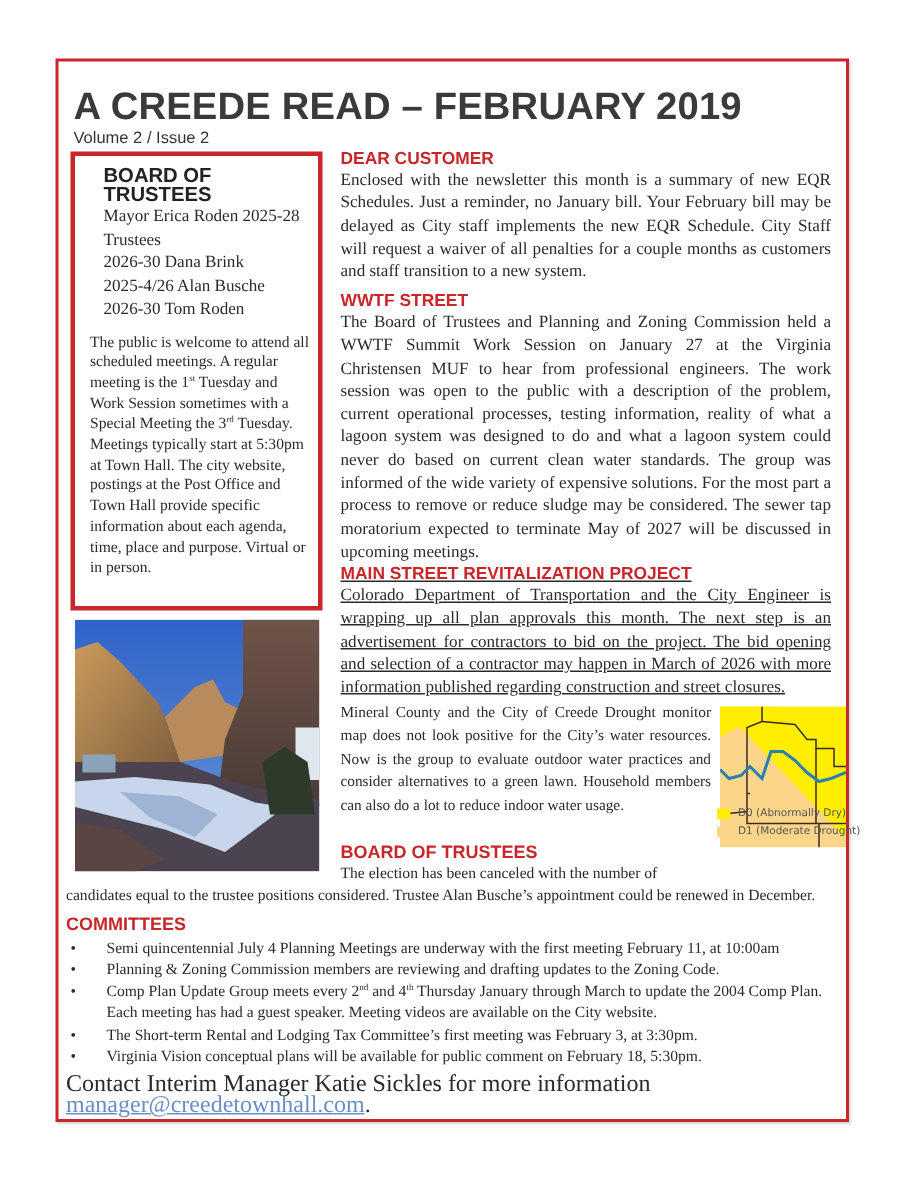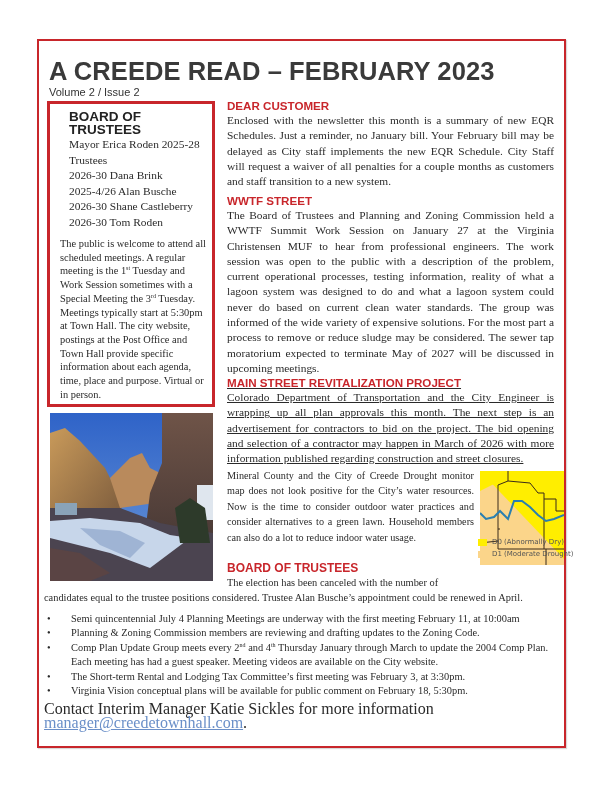--- a/index.html
+++ b/index.html
@@ -67,31 +67,30 @@
   ul.clist li { position: relative; padding-left: 27px; font-family: "Liberation Serif", serif; font-size: 10.4px; line-height: 14.4px; color: #2a2a2a; }
   ul.clist li .bullet { position: absolute; left: 3px; top: 0; }
   .contact { margin-top: 4px; font-family: "Liberation Serif", serif; font-size: 16px; line-height: 14px; }
   .contact a { color: #6a8fc8; text-decoration: underline; }
 </style>
 </head>
 <body>
 
 <div class="frame"></div>
 
-<h1 class="title">A CREEDE READ – FEBRUARY 2023</h1>
+<h1 class="title">A CREEDE READ – FEBRUARY 2019</h1>
 <div class="volume">Volume 2 / Issue 2</div>
 
 <div class="sidebar">
   <div class="sb-title">BOARD OF TRUSTEES</div>
   <div class="sb-roster">
     <div>Mayor Erica Roden 2025-28</div>
     <div>Trustees</div>
     <div>2026-30 Dana Brink</div>
     <div>2025-4/26 Alan Busche</div>
-    <div>2026-30 Shane Castleberry</div>
     <div>2026-30 Tom Roden</div>
   </div>
   <div class="sb-text"><span>The public is welcome to attend all scheduled meetings.  A regular meeting is the 1</span><sup>st</sup><span> Tuesday and Work Session sometimes with a Special Meeting the 3</span><sup>rd</sup><span> Tuesday. Meetings typically start at 5:30pm at Town Hall.  The city website, postings at the Post Office and Town Hall provide specific information about each agenda, time, place and purpose.  Virtual or in person.</span></div>
 </div>
 
 <div class="photo" title="Creede canyon landscape with cliffs, blue sky and frozen creek">
   <svg width="163" height="168" viewBox="0 0 163 168">
     <defs>
       <linearGradient id="sky" x1="0" y1="0" x2="0" y2="1">
         <stop offset="0" stop-color="#2f63c8"></stop>
@@ -129,21 +128,21 @@
   <h2 class="h">WWTF STREET</h2>
   <p class="p">The Board of Trustees and Planning and Zoning Commission held a WWTF Summit Work Session on January 27 at the Virginia Christensen MUF to hear from professional engineers.  The work session was open to the public with a description of the problem, current operational processes, testing information, reality of what a lagoon system was designed to do and what a lagoon system could never do based on current clean water standards.   The group was informed of the wide variety of expensive solutions. For the most part a process to remove or reduce sludge may be considered. The sewer tap moratorium expected to terminate May of 2027 will be discussed in upcoming meetings.</p>
 </div>
 
 <div class="main sec-main" style="position:absolute;text-decoration:underline;">
   <h2 class="h">MAIN STREET REVITALIZATION PROJECT</h2>
   <p class="p">Colorado Department of Transportation and the City Engineer is wrapping up all plan approvals this month.  The next step is an advertisement for contractors to bid on the project.  The bid opening and selection of a contractor may happen in March of 2026 with more information published regarding construction and street closures.</p>
 </div>
 
 <div class="sec-water">
-  <p class="p">Mineral County and the City of Creede Drought monitor map does not look positive for the City’s water resources. Now is the time to consider outdoor water practices and consider alternatives to a green lawn.  Household members can also do a lot to reduce indoor water usage.</p>
+  <p class="p">Mineral County and the City of Creede Drought monitor map does not look positive for the City’s water resources. Now is the group to evaluate outdoor water practices and consider alternatives to a green lawn.  Household members can also do a lot to reduce indoor water usage.</p>
 </div>
 
 <div class="map">
   <svg width="84" height="94" viewBox="0 0 84 94">
     <rect width="84" height="94" fill="#fbd58a"></rect>
     <polygon points="0,0 84,0 84,88" fill="#ffee00"></polygon>
     <polygon points="0,0 40,0 0,20" fill="#ffee00"></polygon>
     <polyline points="28,0 28,10 18,14 18,78 84,78" fill="none" stroke="#3a2a1a" stroke-width="1"></polyline>
     <polyline points="0,72 18,70" fill="none" stroke="#3a2a1a" stroke-width="1"></polyline>
     <polyline points="28,10 50,12 58,22 64,22 64,28 76,28 76,40 84,40" fill="none" stroke="#3a2a1a" stroke-width="1"></polyline>
@@ -162,23 +161,24 @@
   <div class="legend-row">
     <span class="swatch" style="background:#fbd58a"></span>
     <span>D1 (Moderate Drought)</span>
   </div>
 </div>
 
 <div class="sec-board">
   <h2 class="h">BOARD OF TRUSTEES</h2>
 </div>
 <div class="board-line1">The election has been canceled with the number of</div>
-<div class="board-line2">candidates equal to the trustee positions considered.  Trustee Alan Busche’s appointment could be renewed in April.</div>
+<div class="board-line2">candidates equal to the trustee positions considered.  Trustee Alan Busche’s appointment could be renewed in December.</div>
 
 <div class="committees">
+  <h2 class="h">COMMITTEES</h2>
   <ul class="clist">
     <li><span class="bullet">•</span><span>Semi quincentennial July 4 Planning Meetings are underway with the first meeting February 11, at 10:00am</span></li>
     <li><span class="bullet">•</span><span>Planning &amp; Zoning Commission members are reviewing and drafting updates to the Zoning Code.</span></li>
     <li><span class="bullet">•</span><span>Comp Plan Update Group meets every 2</span><sup>nd</sup><span> and 4</span><sup>th</sup><span> Thursday January through March to update the 2004 Comp Plan.   Each meeting has had a guest speaker.  Meeting videos are available on the City website.</span></li>
     <li><span class="bullet">•</span><span>The Short-term Rental and Lodging Tax Committee’s first meeting was February 3, at 3:30pm.</span></li>
     <li><span class="bullet">•</span><span>Virginia Vision conceptual plans will be available for public comment on February 18, 5:30pm.</span></li>
   </ul>
   <div class="contact"><span>Contact Interim Manager Katie Sickles for more information </span><a href="mailto:manager@creedetownhall.com">manager@creedetownhall.com</a><span>.</span></div>
 </div>
 

